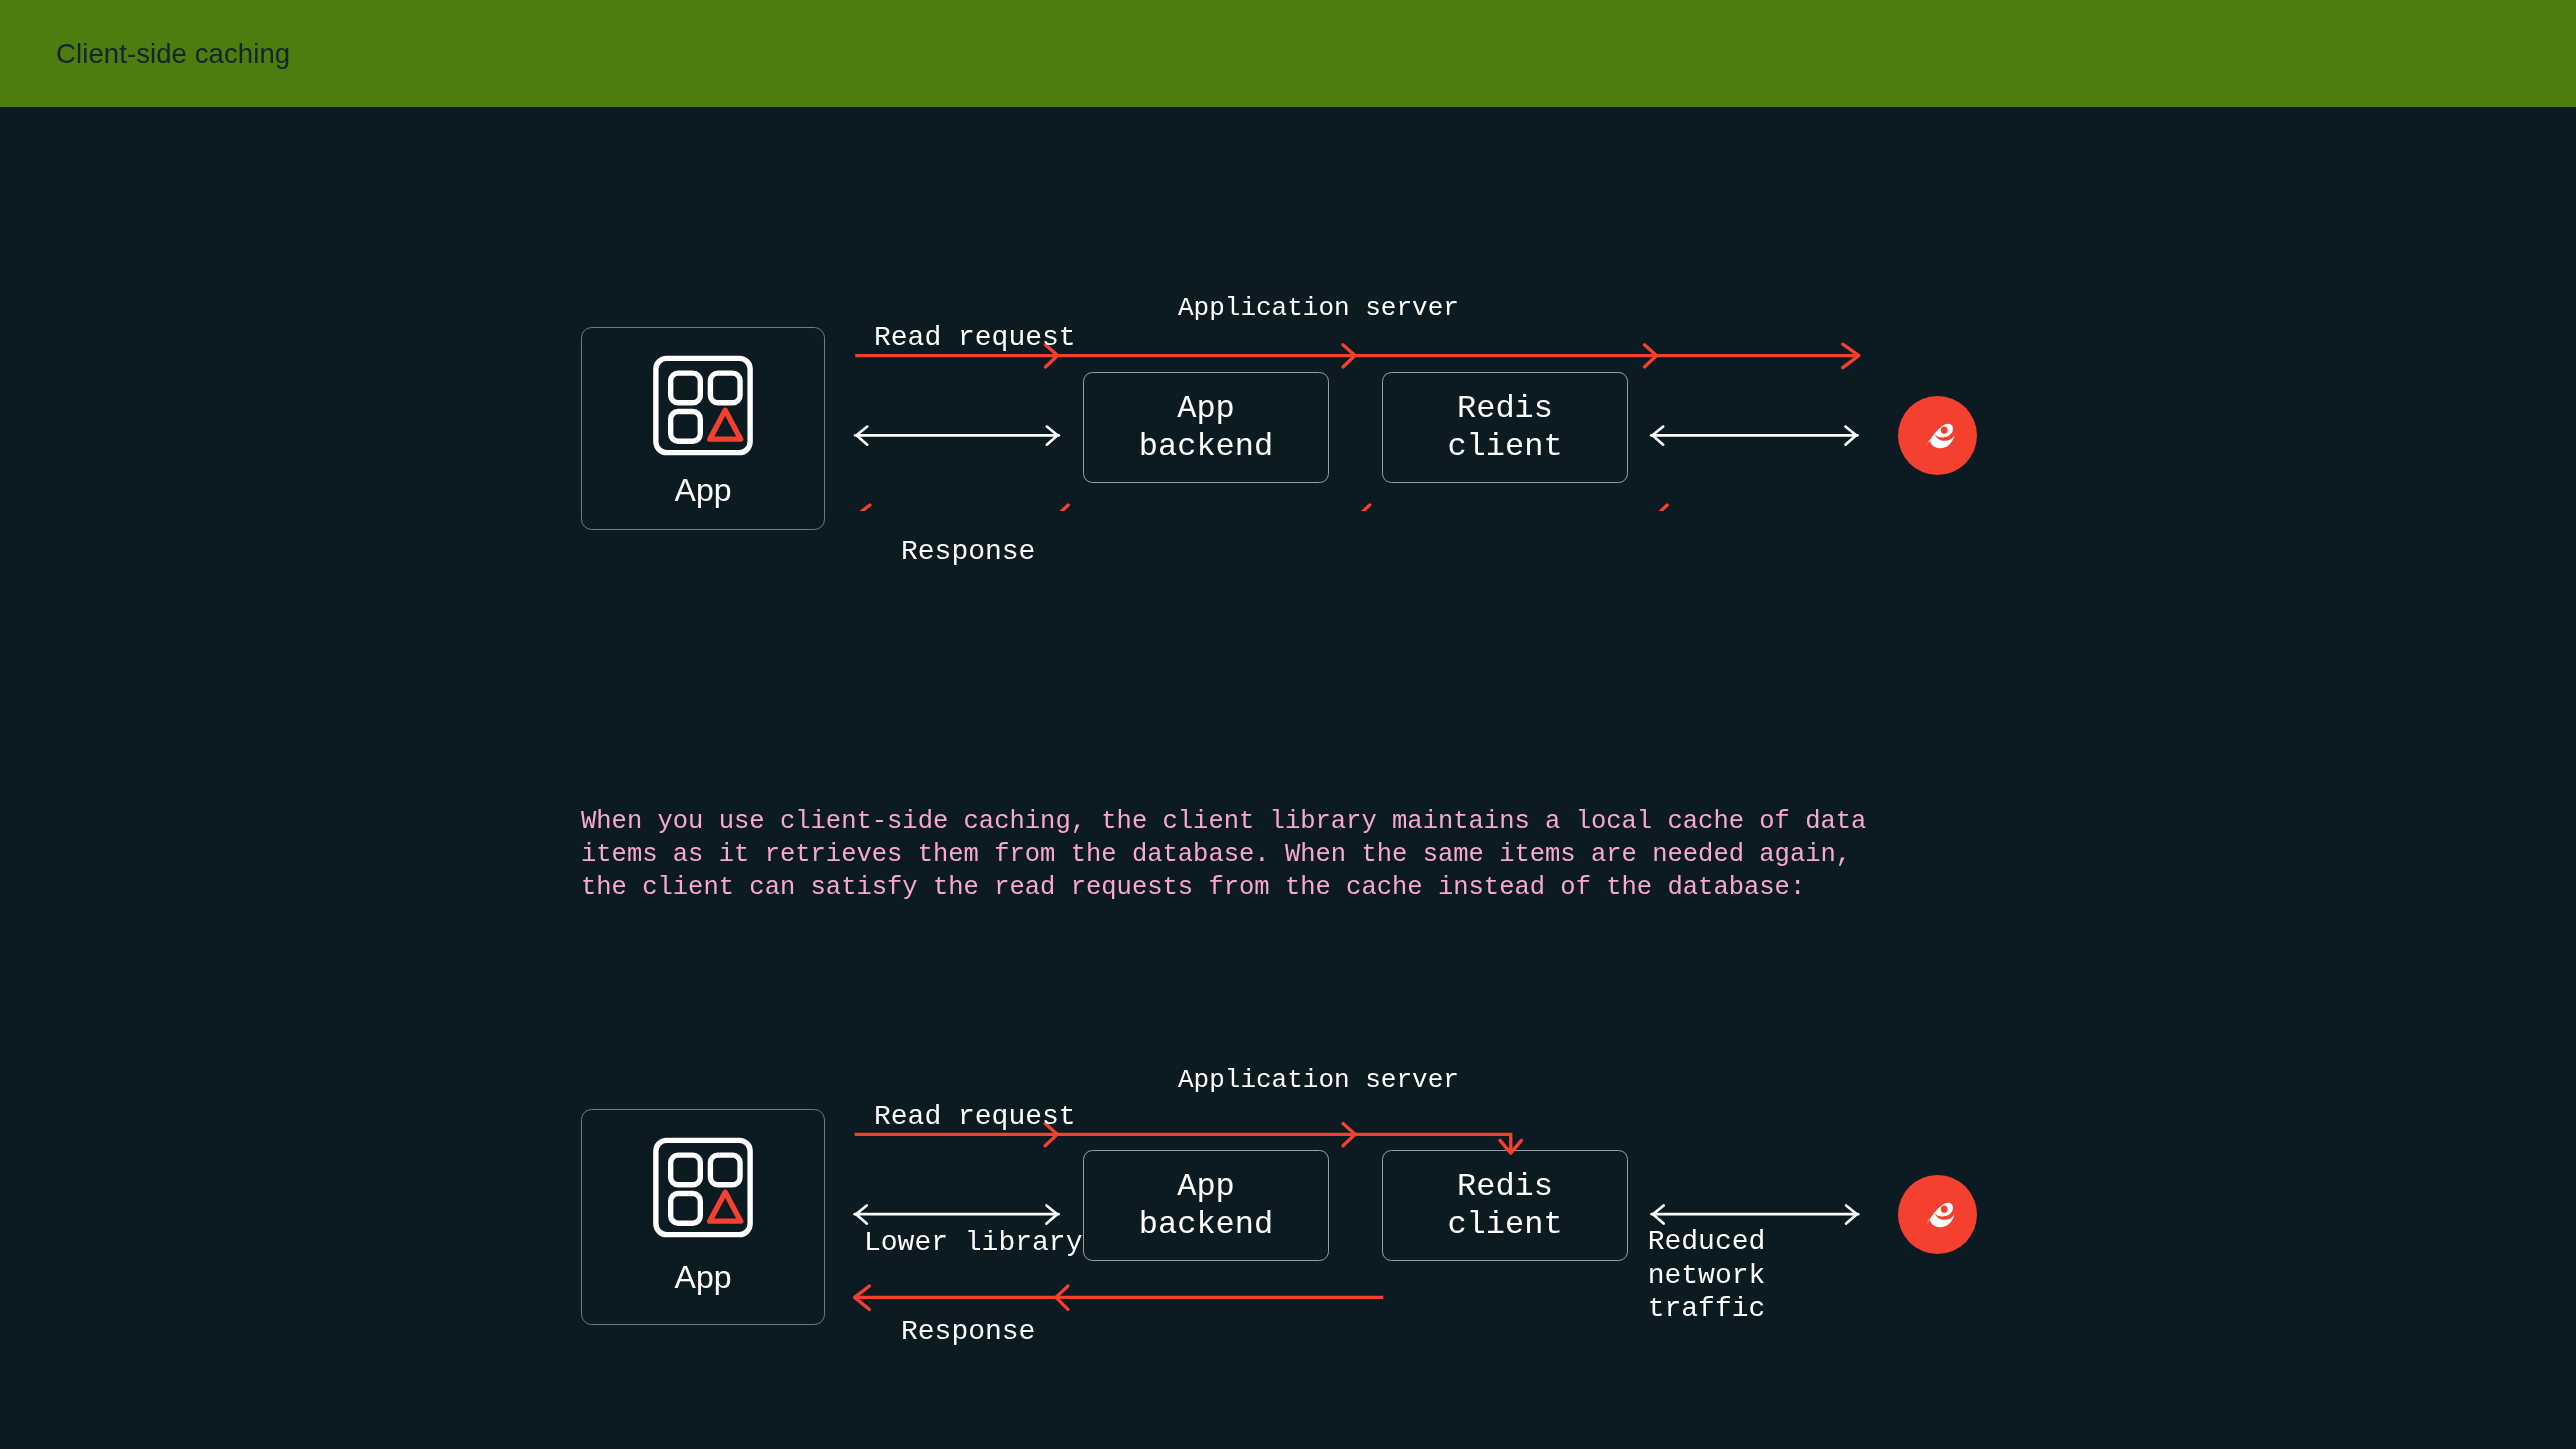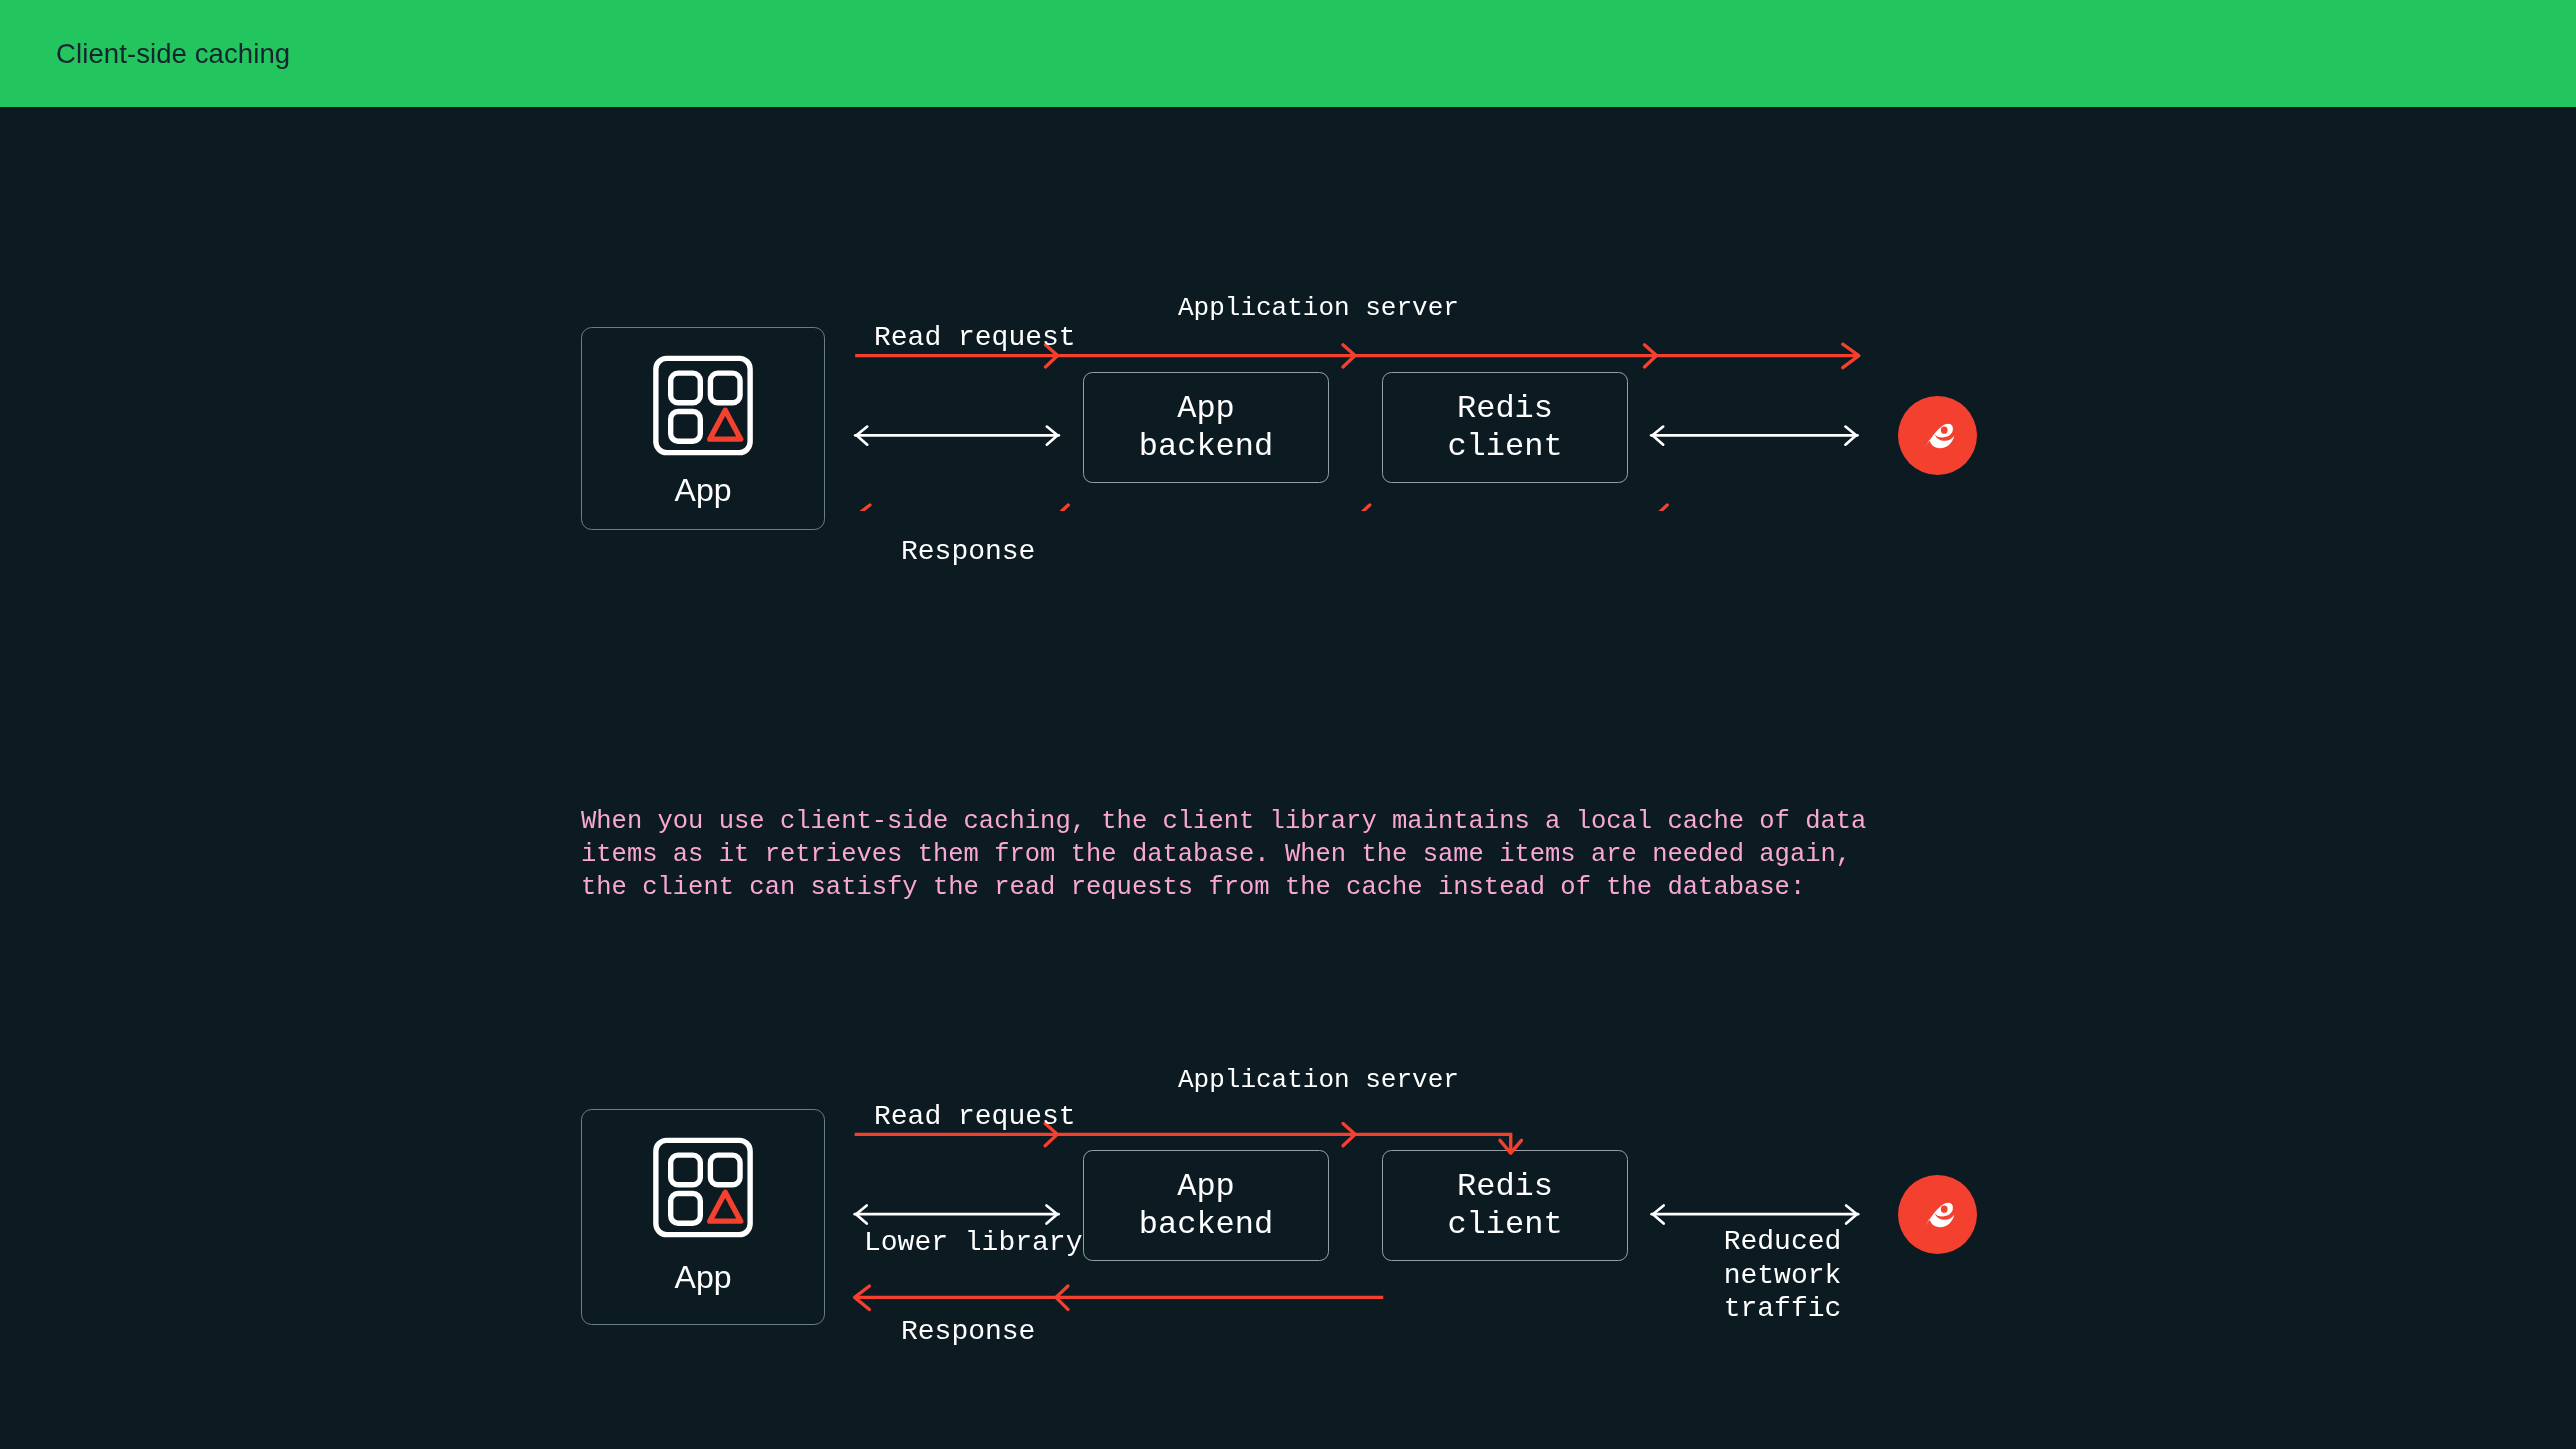--- a/index.html
+++ b/index.html
@@ -14,21 +14,21 @@
     font-family: "Liberation Mono", "DejaVu Sans Mono", monospace;
     overflow: hidden;
   }
 
   
   #header-bar {
     position: absolute;
     left: 0; top: 0;
     width: 2576px;
     height: 109px;
-    background: #22c55e;
+    background: #4d7c0f;
     border-bottom: 2px solid #0c1a22;
     box-sizing: border-box;
   }
   #header-title {
     position: absolute;
     left: 56px;
     top: 50%;
     transform: translateY(-50%);
     font-family: "Liberation Sans", "DejaVu Sans", sans-serif;
     font-size: 27.5px;
@@ -279,21 +279,21 @@
         <line x1="1274" y1="546" x2="2062" y2="546"></line>
       </g>
       <g stroke="#f4402f" stroke-width="5" fill="none" stroke-linecap="round" stroke-linejoin="round">
         <polyline points="1296,529 1274,546 1296,564"></polyline>
         <polyline points="1592,529 1574,546 1592,564"></polyline>
       </g>
     </svg>
 
     <div class="arrow-label" style="left:874px; top:169px;">Read request</div>
     <div class="arrow-label" style="left:864px; top:295px;">Lower library</div>
-    <div class="arrow-label center" style="left:1672px; top:294px; width:221px;">Reduced
+    <div class="arrow-label center" style="left:1596px; top:294px; width:221px;">Reduced
 network traffic</div>
     <div class="arrow-label" style="left:901px; top:384px;">Response</div>
 
     <div class="redis-logo" style="left:1898px; top:244px;">
       <svg width="47" height="47" viewBox="0 0 70 70" fill="none">
         <path d="M16 54 C24 40 33 28 42 21 C50 15 58 17 58 25 C58 33 50 38 42 38 C37 38 33 36 31 33
                  C33 39 39 43 46 43 C52 43 57 40 60 35 C58 46 49 54 39 54 C30 54 24 48 23 41
                  L16 54 Z" fill="#ffffff"></path>
         <ellipse cx="45" cy="27" rx="5" ry="5.5" fill="#f4402f"></ellipse>
       </svg>

